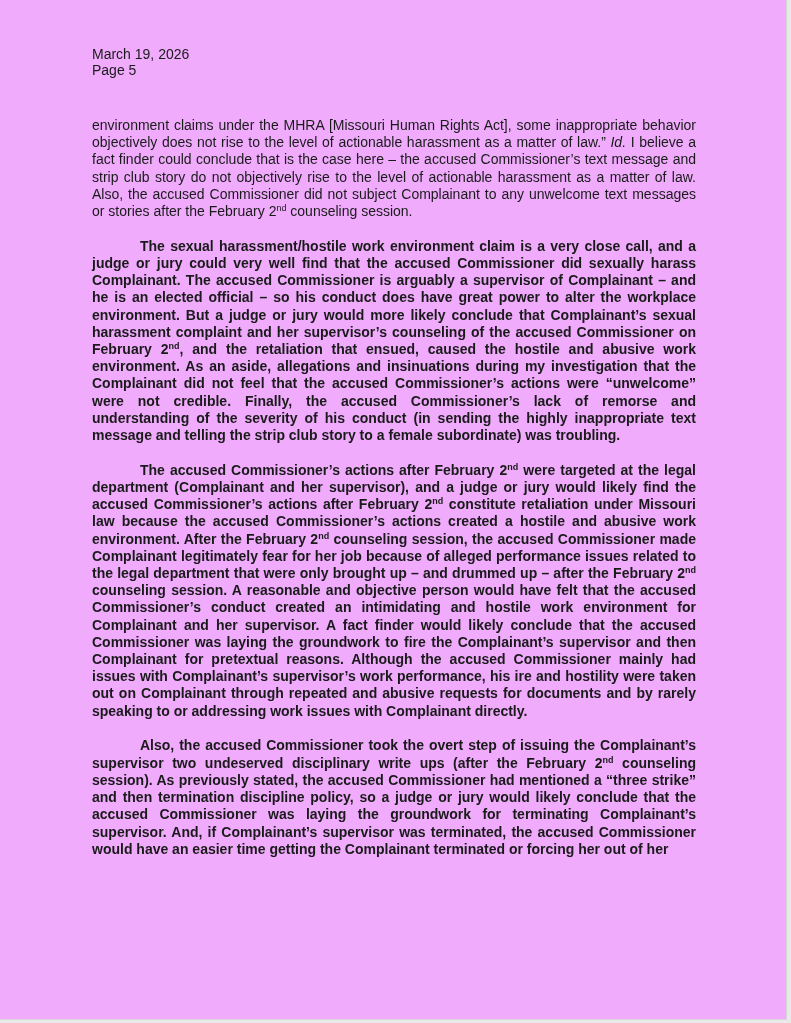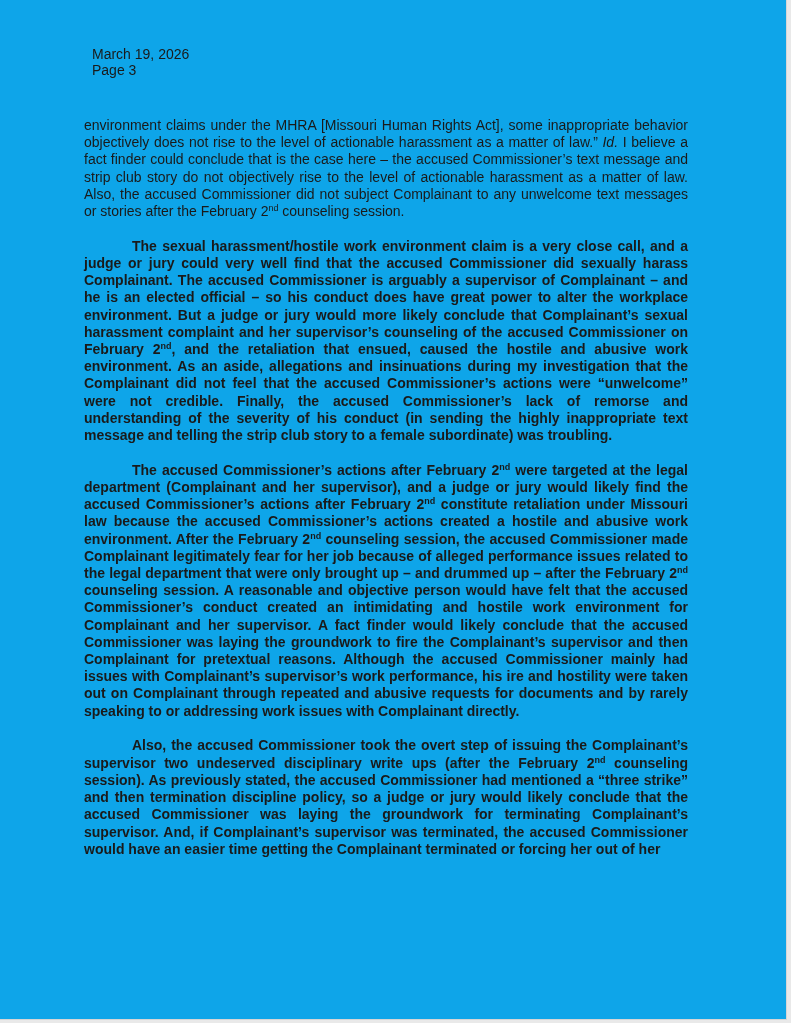--- a/index.html
+++ b/index.html
@@ -12,37 +12,37 @@
       height: 1023px;
       overflow: hidden;
       position: relative;
     }
     .page {
       position: absolute;
       left: 0;
       top: 0;
       width: 787px;
       height: 1020px;
-      background: #0ea5e9;
+      background: #f0abfc;
       border-right: 1px solid #d6d6d6;
       border-bottom: 1px solid #d6d6d6;
       box-sizing: border-box;
     }
     .header {
       position: absolute;
       left: 92px;
       top: 46px;
       font-family: "Liberation Sans", sans-serif;
       font-size: 14px;
       line-height: 16px;
       color: #1a1a1a;
     }
     .body-text {
       position: absolute;
-      left: 84px;
+      left: 92px;
       top: 117px;
       width: 604px;
       font-family: "Liberation Sans", sans-serif;
       font-size: 14px;
       line-height: 17.2px;
       color: #1a1a1a;
       text-align: justify;
     }
     .para {
       margin: 0 0 17.6px 0;
@@ -57,21 +57,21 @@
       vertical-align: 5px;
     }
     i { font-style: italic; }
   </style>
 </head>
 <body>
 
 <div class="page">
   <div class="header">
     <div>March 19, 2026</div>
-    <div>Page 3</div>
+    <div>Page 5</div>
   </div>
 
   <div class="body-text">
     <p class="para"><span>environment claims under the MHRA [Missouri Human Rights Act], some inappropriate behavior objectively does not rise to the level of actionable harassment as a matter of law.” </span><i>Id.</i><span> I believe a fact finder could conclude that is the case here – the accused Commissioner’s text message and strip club story do not objectively rise to the level of actionable harassment as a matter of law. Also, the accused Commissioner did not subject Complainant to any unwelcome text messages or stories after the February 2</span><sup>nd</sup><span> counseling session.</span></p>
     <p class="para indent"><span>The sexual harassment/hostile work environment claim is a very close call, and a judge or jury could very well find that the accused Commissioner did sexually harass Complainant. The accused Commissioner is arguably a supervisor of Complainant – and he is an elected official – so his conduct does have great power to alter the workplace environment. But a judge or jury would more likely conclude that Complainant’s sexual harassment complaint and her supervisor’s counseling of the accused Commissioner on February 2</span><sup>nd</sup><span>, and the retaliation that ensued, caused the hostile and abusive work environment. As an aside, allegations and insinuations during my investigation that the Complainant did not feel that the accused Commissioner’s actions were “unwelcome” were not credible. Finally, the accused Commissioner’s lack of remorse and understanding of the severity of his conduct (in sending the highly inappropriate text message and telling the strip club story to a female subordinate) was troubling.</span></p>
     <p class="para indent"><span>The accused Commissioner’s actions after February 2</span><sup>nd</sup><span> were targeted at the legal department (Complainant and her supervisor), and a judge or jury would likely find the accused Commissioner’s actions after February 2</span><sup>nd</sup><span> constitute retaliation under Missouri law because the accused Commissioner’s actions created a hostile and abusive work environment. After the February 2</span><sup>nd</sup><span> counseling session, the accused Commissioner made Complainant legitimately fear for her job because of alleged performance issues related to the legal department that were only brought up – and drummed up – after the February 2</span><sup>nd</sup><span> counseling session. A reasonable and objective person would have felt that the accused Commissioner’s conduct created an intimidating and hostile work environment for Complainant and her supervisor. A fact finder would likely conclude that the accused Commissioner was laying the groundwork to fire the Complainant’s supervisor and then Complainant for pretextual reasons. Although the accused Commissioner mainly had issues with Complainant’s supervisor’s work performance, his ire and hostility were taken out on Complainant through repeated and abusive requests for documents and by rarely speaking to or addressing work issues with Complainant directly.</span></p>
     <p class="para indent"><span>Also, the accused Commissioner took the overt step of issuing the Complainant’s supervisor two undeserved disciplinary write ups (after the February 2</span><sup>nd</sup><span> counseling session). As previously stated, the accused Commissioner had mentioned a “three strike” and then termination discipline policy, so a judge or jury would likely conclude that the accused Commissioner was laying the groundwork for terminating Complainant’s supervisor. And, if Complainant’s supervisor was terminated, the accused Commissioner would have an easier time getting the Complainant terminated or forcing her out of her</span></p>
   </div>
 </div>
 

